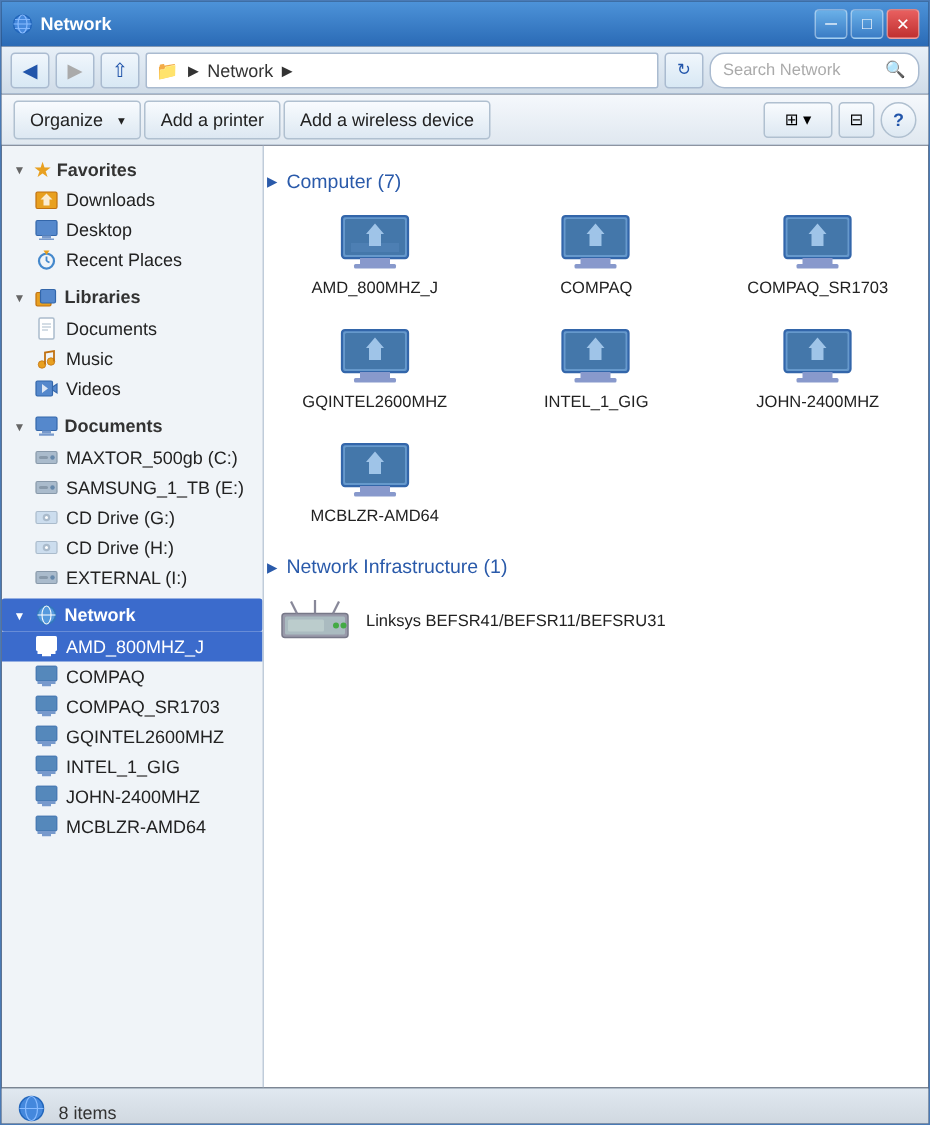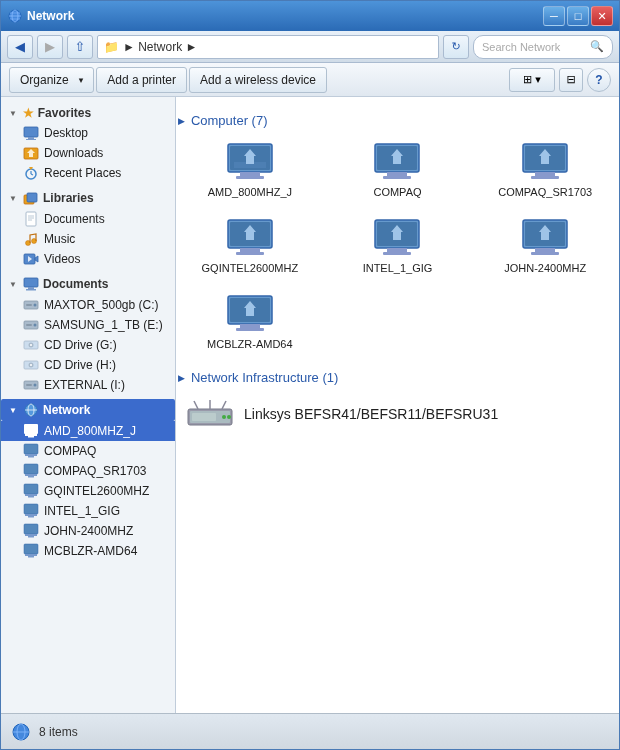--- a/index.html
+++ b/index.html
@@ -325,31 +325,31 @@
       cursor: pointer;
       border-radius: 3px;
     }
 
     .router-img {
       width: 48px;
       height: 30px;
     }
 
     .network-label {
-      font-size: 14px;
+      font-size: 11px;
       color: #222;
     }
 
     
     .status-bar {
-      height: 36px;
+      height: 24px;
       background: linear-gradient(to bottom, #e0e8f0, #d0d8e0);
       border-top: 1px solid #b0bcc8;
       display: flex;
-      align-items: center;
+      align-items: flex-end;
       padding: 0 10px;
       gap: 8px;
       flex-shrink: 0;
     }
 
     .status-text {
       font-size: 12px;
       color: #333;
     }
 
@@ -424,32 +424,32 @@
     <div class="nav-pane">
 
       <div class="nav-section">
         <div class="nav-section-header">
           <span class="nav-arrow">▼</span>
           <span class="star-icon">★</span>
           <span>Favorites</span>
         </div>
         <div class="nav-item">
           <svg class="nav-item-icon" viewBox="0 0 16 16">
+            <rect x="1" y="3" width="14" height="11" rx="1" fill="#e8a020" stroke="#c07010" stroke-width="0.8"></rect>
+            <polygon points="8,4 12,8 10,8 10,12 6,12 6,8 4,8" fill="white" opacity="0.8"></polygon>
+          </svg>
+          <span>Downloads</span>
+        </div>
+        <div class="nav-item">
+          <svg class="nav-item-icon" viewBox="0 0 16 16">
             <rect x="1" y="2" width="14" height="10" rx="1" fill="#5588cc" stroke="#3366aa" stroke-width="0.8"></rect>
             <rect x="5" y="12" width="6" height="2" fill="#7799cc"></rect>
             <rect x="3" y="14" width="10" height="1" fill="#7799cc"></rect>
           </svg>
           <span>Desktop</span>
-        </div>
-        <div class="nav-item">
-          <svg class="nav-item-icon" viewBox="0 0 16 16">
-            <rect x="1" y="3" width="14" height="11" rx="1" fill="#e8a020" stroke="#c07010" stroke-width="0.8"></rect>
-            <polygon points="8,4 12,8 10,8 10,12 6,12 6,8 4,8" fill="white" opacity="0.8"></polygon>
-          </svg>
-          <span>Downloads</span>
         </div>
         <div class="nav-item">
           <svg class="nav-item-icon" viewBox="0 0 16 16">
             <circle cx="8" cy="9" r="5" fill="none" stroke="#4488cc" stroke-width="1.5"></circle>
             <line x1="8" y1="9" x2="8" y2="6" stroke="#4488cc" stroke-width="1.2"></line>
             <line x1="8" y1="9" x2="10" y2="10" stroke="#4488cc" stroke-width="1.2"></line>
             <polygon points="6,2 10,2 8,5" fill="#e8a020"></polygon>
           </svg>
           <span>Recent Places</span>
         </div>

